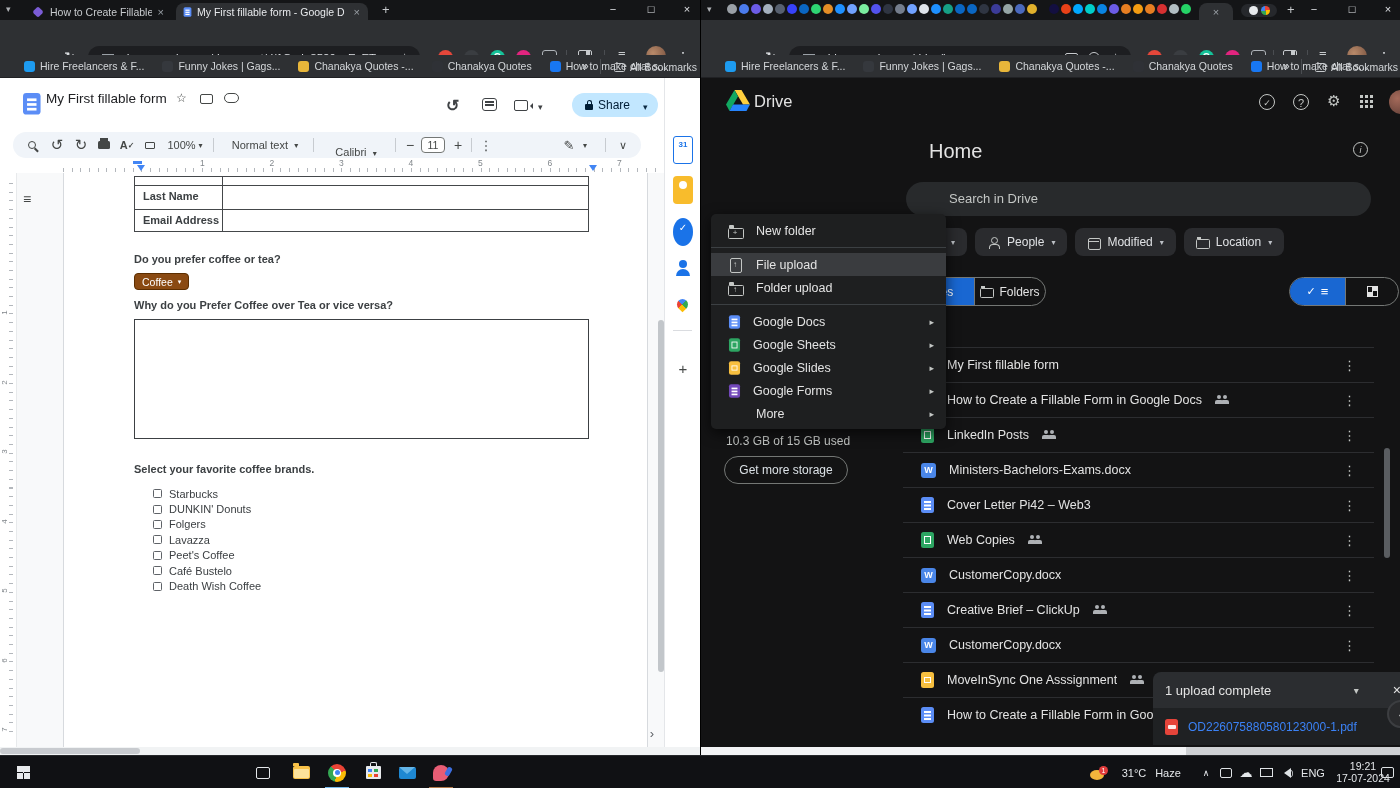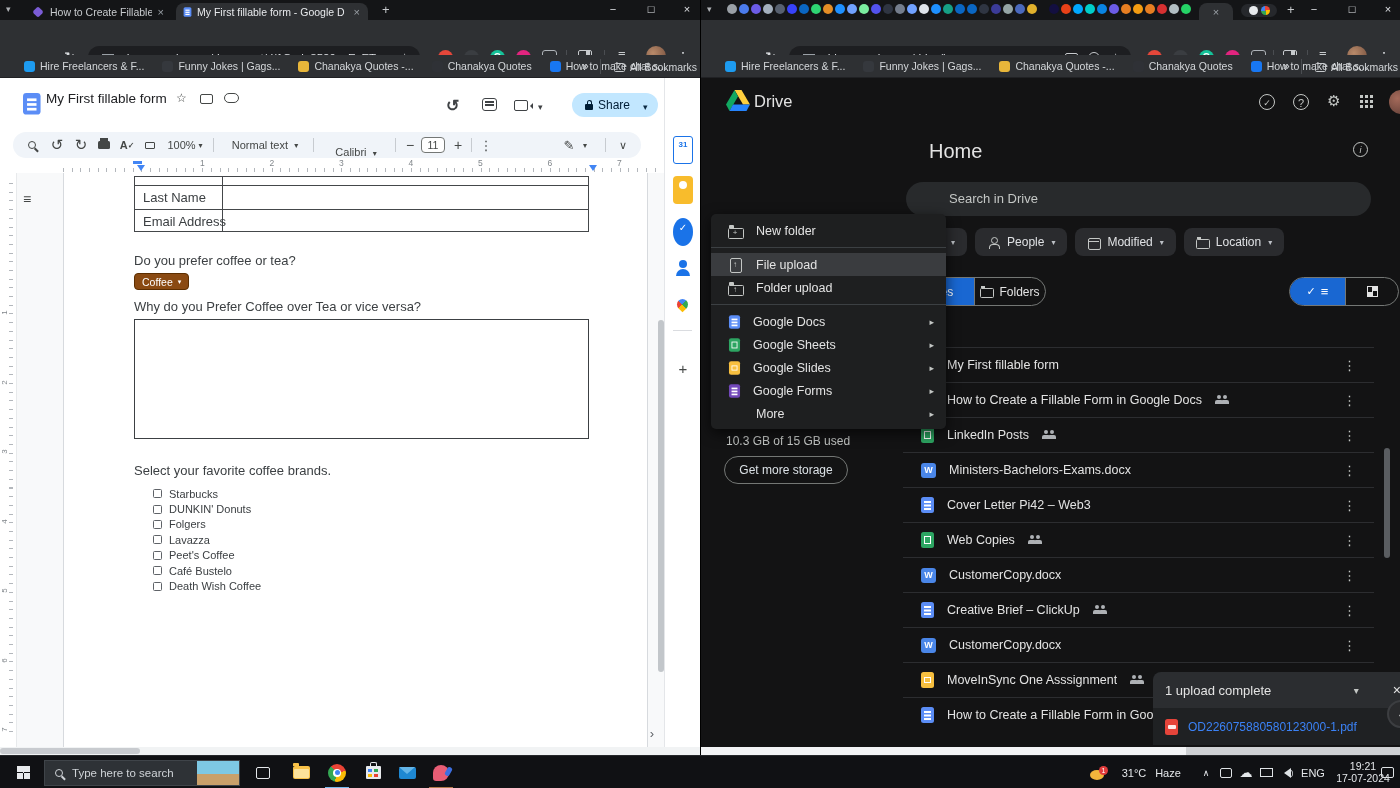--- a/index.html
+++ b/index.html
@@ -34,21 +34,21 @@
   .tbsep{position:absolute;top:6px;width:1px;height:14px;background:#c7cbd0;}
   .share{position:absolute;left:572px;top:15px;width:86px;height:24px;background:#c2e7ff;border-radius:12px;display:flex;align-items:center;gap:5px;padding-left:13px;color:#001d35;font-size:12px;font-weight:500;}
   .ruler{position:absolute;left:17px;top:82px;width:640px;height:13px;background:#fff;}
   .rticks{position:absolute;left:46px;right:0;bottom:1px;height:4px;background:repeating-linear-gradient(to right,#b3b7bc 0 1px,transparent 1px 8.7px);}
   .rnum{position:absolute;top:-2px;font-size:8.5px;color:#80868b;}
   .vruler{position:absolute;left:0;top:95px;width:17px;bottom:8px;background:#fff;border-right:1px solid #e8eaec;}
   .vticks{position:absolute;top:10px;bottom:10px;left:9px;width:4px;background:repeating-linear-gradient(to bottom,#b3b7bc 0 1px,transparent 1px 8.7px);}
   .vnum{position:absolute;left:2px;font-size:8px;color:#80868b;transform:rotate(-90deg);}
   .canvas{position:absolute;left:17px;top:95px;right:36px;bottom:8px;background:#f8f9fa;}
   .page{position:absolute;left:46px;top:0;width:585px;bottom:0;background:#fff;border-left:1px solid #d7dade;border-right:1px solid #d7dade;}
-  .doctext{position:absolute;color:#3c4043;font-size:13px;}
+  .doctext{position:absolute;color:#3c4043;font-size:11px;font-weight:bold;}
   .cbrow{display:flex;align-items:center;gap:7px;height:15.4px;}
   .cbox{width:9px;height:9px;border:1px solid #5f6368;border-radius:1.5px;background:#fff;flex:none;}
   .cblabel{color:#3c4043;font-size:11px;white-space:nowrap;}
   .sidepanel{position:absolute;right:0;top:0;width:36px;bottom:8px;background:#fff;border-left:1px solid #e4e6e9;}
   .spi{position:absolute;left:8px;width:20px;height:28px;}
 
   
   .fi{display:inline-block;position:relative;border-radius:2.5px;flex:none;}
   .fi.gdoc{width:13px;height:16px;background:#5b8df6;}
   .fi.gdoc::after{content:"";position:absolute;left:3px;right:3px;top:4px;height:1.5px;background:#fff;box-shadow:0 3.5px 0 0 #fff,0 7px 0 0 #fff;}
@@ -675,27 +675,20 @@
       <div class="abs" style="left:0;bottom:0;right:0;height:8px;background:#cfd1d4;">
         <div style="position:absolute;left:0;top:0;width:485px;height:8px;background:#f3f4f6;"></div>
       </div>
     </div>
   </div>
 
   <div class="taskbar">
     <div class="tbicon" style="left:6px;width:34px;">
       <span style="width:13px;height:13px;background:conic-gradient(#e8eaed 0 25%,transparent 0 27%,#e8eaed 0 50%,transparent 0 52%,#e8eaed 0 75%,transparent 0 77%,#e8eaed 0);"></span>
     </div>
-    <div class="abs" style="left:44px;top:4px;width:196px;height:26px;background:#2e3236;border:1px solid #3f4449;display:flex;align-items:center;">
-      <span style="margin-left:10px;width:8px;height:8px;border:1.6px solid #cfd3d7;border-radius:50%;position:relative;">
-          <i style="position:absolute;right:-4px;bottom:-3px;width:5px;height:1.6px;background:#cfd3d7;transform:rotate(45deg);"></i>
-        </span>
-      <span style="margin-left:9px;color:#cfd3d7;font-size:11.5px;">Type here to search</span>
-      <span style="margin-left:auto;width:42px;height:24px;background:linear-gradient(#7ec8e3 55%,#c9a06a 55%),radial-gradient(circle at 70% 30%,#e74c3c 2px,transparent 3px);"></span>
-    </div>
     <div class="tbicon" style="left:248px;width:30px;">
         <span style="width:14px;height:12px;border:1.6px solid #e4e7ea;border-radius:2px;"></span>
       </div>
     <div class="tbicon" style="left:286px;width:30px;">
       <span style="position:relative;width:17px;height:13px;background:#f8c147;border-radius:2px;">
           <i style="position:absolute;left:0;top:-3px;width:6px;height:3px;background:#f8c147;border-radius:1px 1px 0 0;"></i>
           <i style="position:absolute;left:1px;top:3px;right:1px;bottom:1px;background:#fce29a;border-radius:1px;"></i>
         </span>
     </div>
     <div class="tbicon" style="left:322px;width:30px;">

